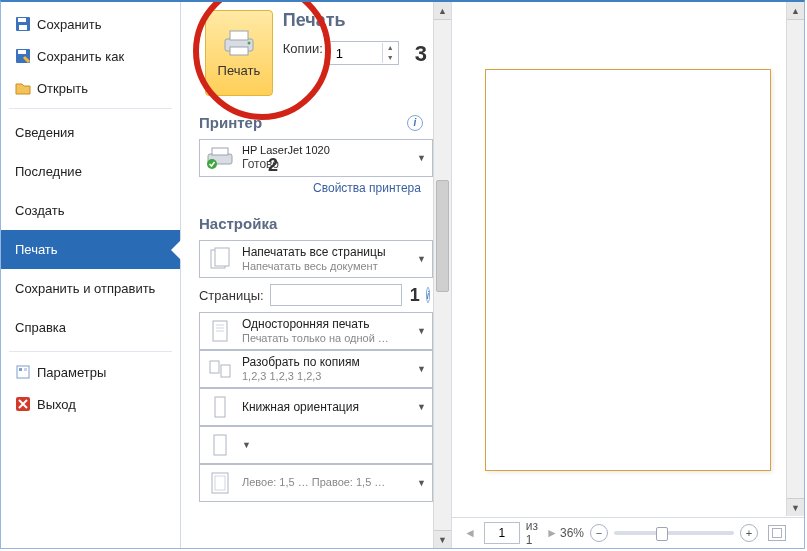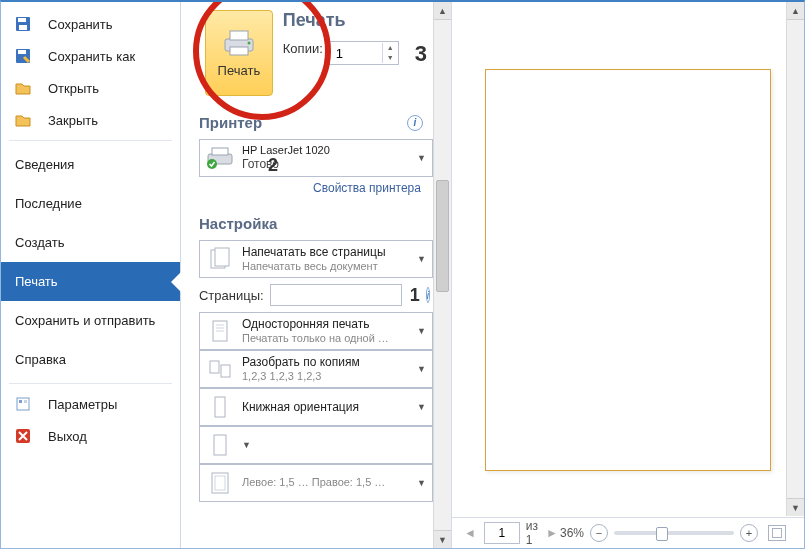--- a/index.html
+++ b/index.html
@@ -25,21 +25,21 @@
   width: 200px;
   background: #fff;
   border-right: 1px solid #d0d7e5;
   display: flex;
   flex-direction: column;
   padding-top: 6px;
 }
 .side-item {
   display: flex;
   align-items: center;
-  gap: 17px;
+  gap: 6px;
   padding: 8px 14px;
   cursor: default;
   color: #222;
 }
 .side-item.spaced { padding: 12px 14px; }
 .side-item .icon { width: 16px; height: 16px; display:flex;align-items:center;justify-content:center; }
 .side-item.active {
   position: relative;
   background: #2a6bb5;
   color: #fff;
@@ -194,28 +194,20 @@
       <span>Сохранить как</span>
     </div>
     <div class="side-item">
       <span class="icon">
         <svg width="16" height="16">
             <path d="M1 4h6l2 2h6v8H1z" fill="#f4c25b" stroke="#c98e1f"></path>
           </svg>
       </span>
       <span>Открыть</span>
     </div>
-    <div class="side-item">
-      <span class="icon">
-        <svg width="16" height="16">
-            <path d="M1 4h6l2 2h6v8H1z" fill="#f4c25b" stroke="#c98e1f"></path>
-          </svg>
-      </span>
-      <span>Закрыть</span>
-    </div>
     <div class="side-sep"></div>
     <div class="side-item spaced">
       <span>Сведения</span>
     </div>
     <div class="side-item spaced">
       <span>Последние</span>
     </div>
     <div class="side-item spaced">
       <span>Создать</span>
     </div>

